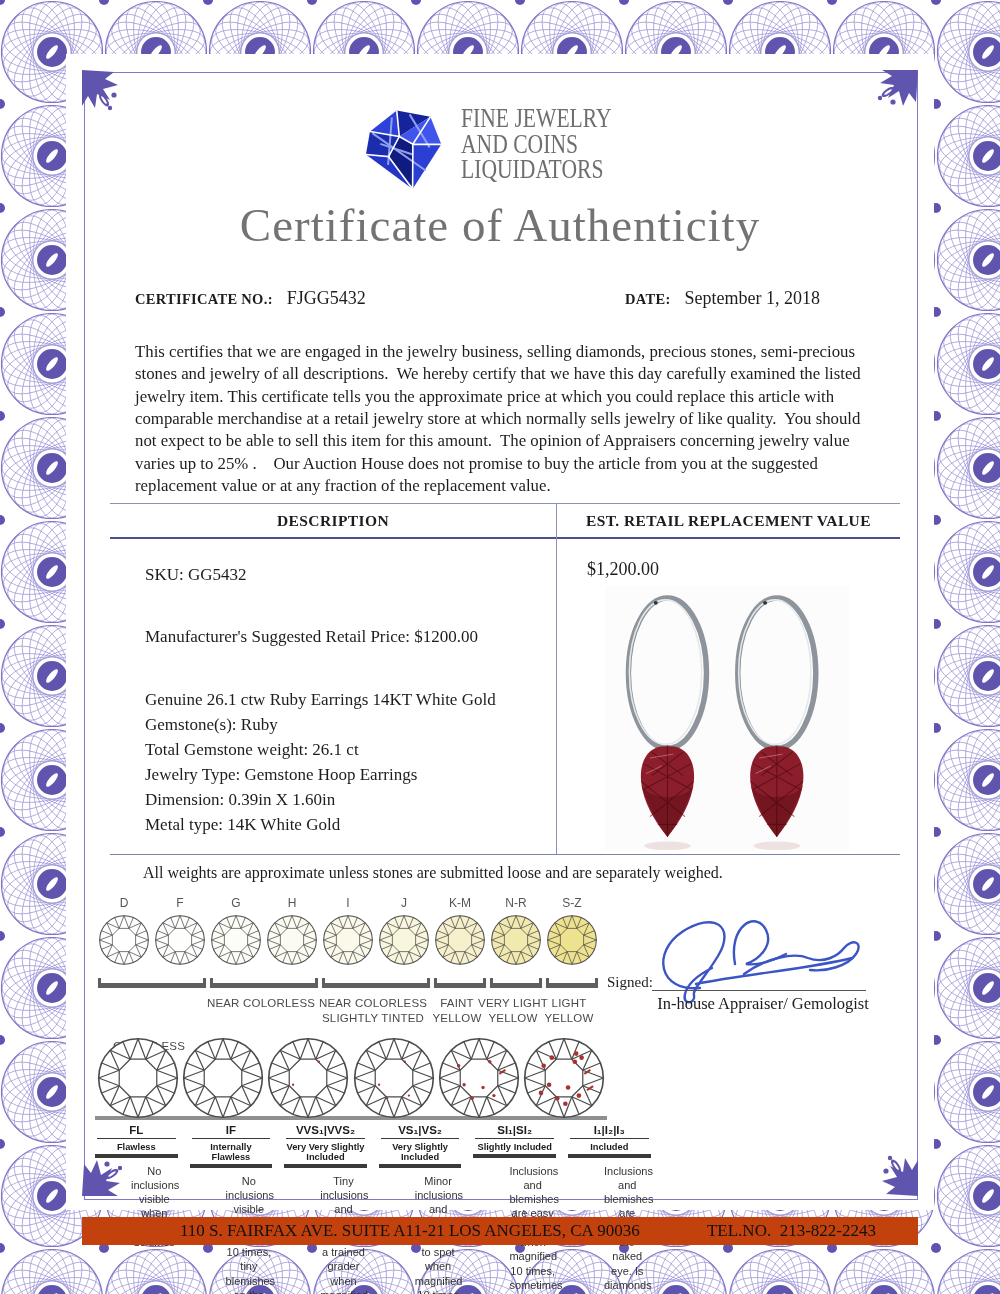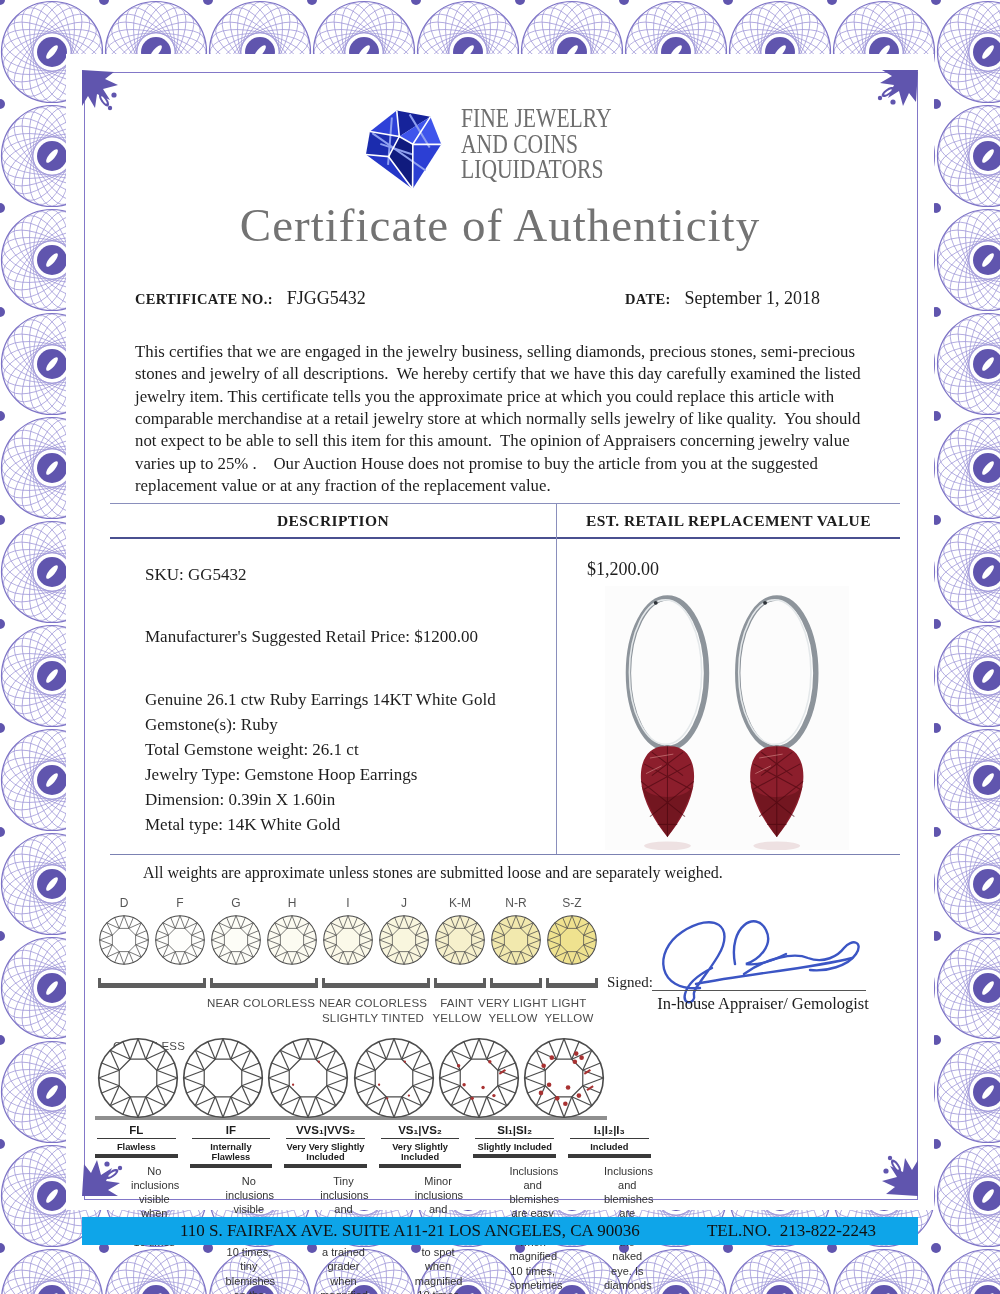--- a/index.html
+++ b/index.html
@@ -73,21 +73,21 @@
   .clar-bar{height:4px;background:#8f8f8f;margin-top:-2px;}
   .clar-grid{display:flex;gap:12px;margin-top:2px;}
   .clar-col{width:82.6px;font-family:"Liberation Sans",sans-serif;text-align:center;}
   .clar-grade{font-weight:bold;font-size:11.5px;color:#1c1c1c;padding:2px 0 2px 0;}
   .clar-thin{height:0;border-top:1.5px solid #3a3a3a;margin:0 2px;}
   .clar-name{font-weight:bold;font-size:9.3px;color:#1c1c1c;padding:2.5px 0;}
   .clar-thick{height:3.5px;background:#3a3a3a;}
   .clar-desc{font-size:11px;color:#333;line-height:1.3;padding-top:6px;margin-left:36px;}
 
   
-  .footer-bar{position:absolute;left:82px;top:1217px;width:836px;height:28px;background:#0ea5e9;
+  .footer-bar{position:absolute;left:82px;top:1217px;width:836px;height:28px;background:#c2410c;
               display:flex;align-items:center;justify-content:space-between;
               font-size:17px;color:#111;}
   .footer-address{margin-left:98px;white-space:pre;}
   .footer-phone{margin-right:42px;white-space:pre;}
 </style>
 </head>
 <body>
 
 <div class="page">
 

